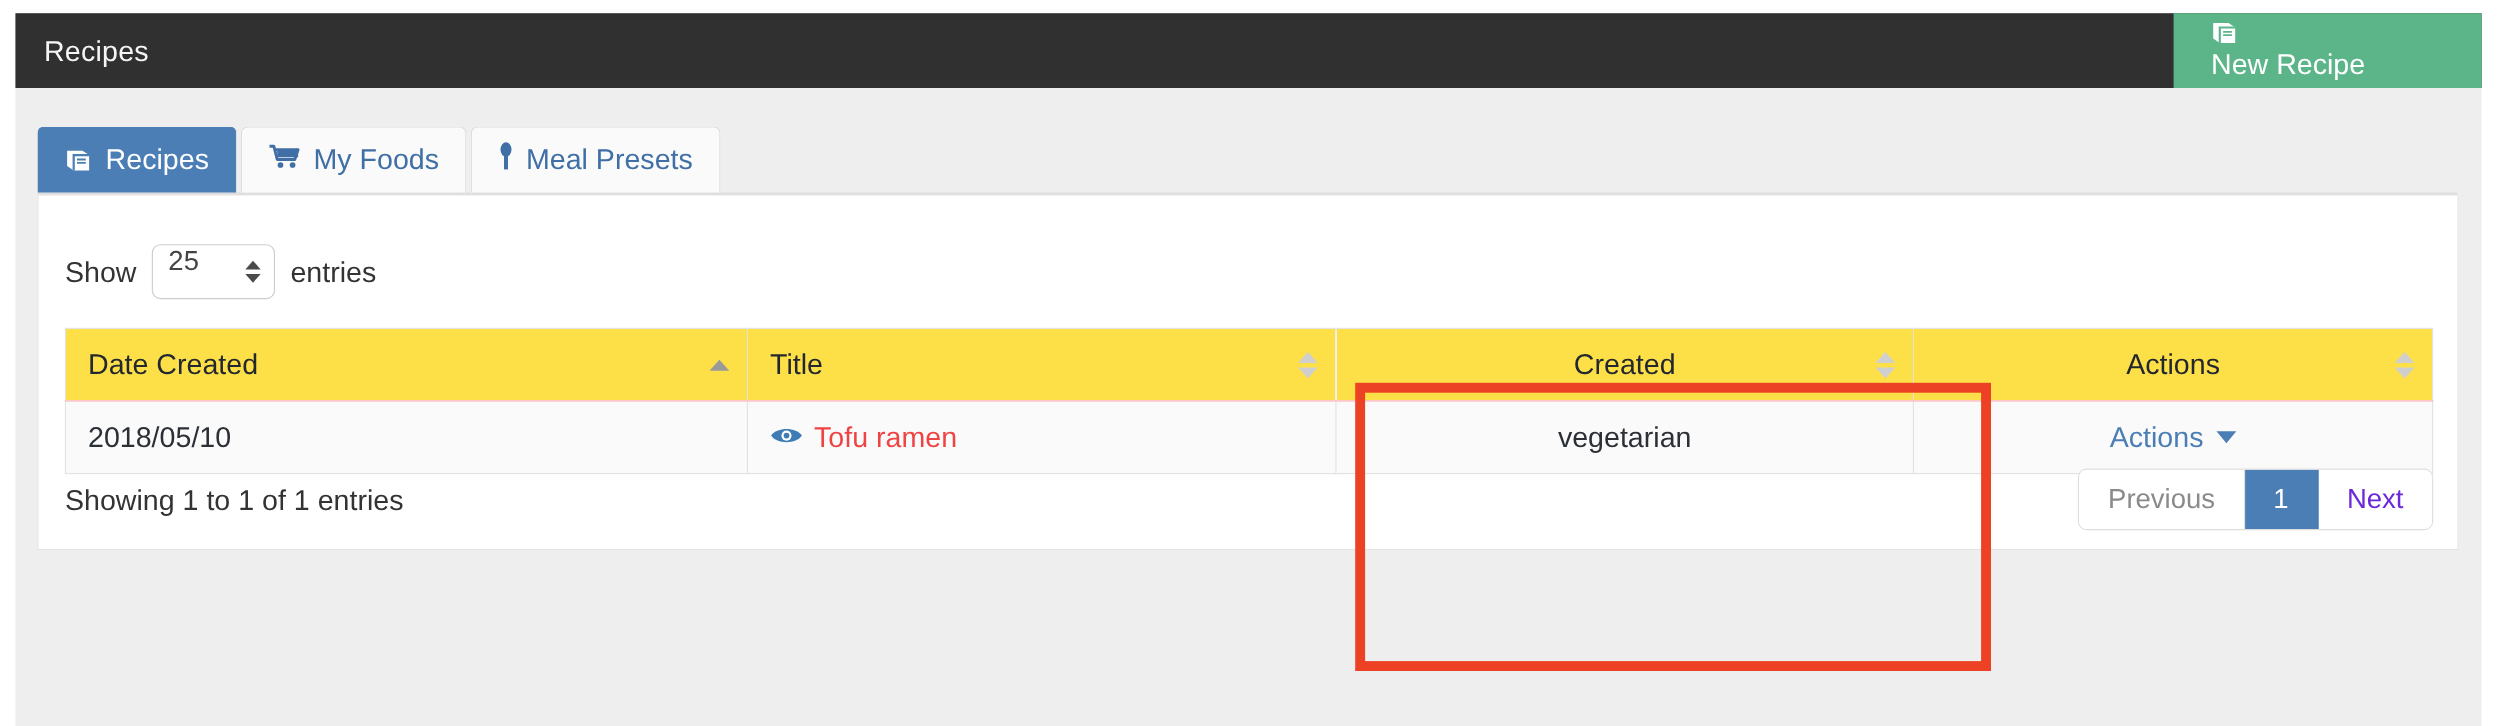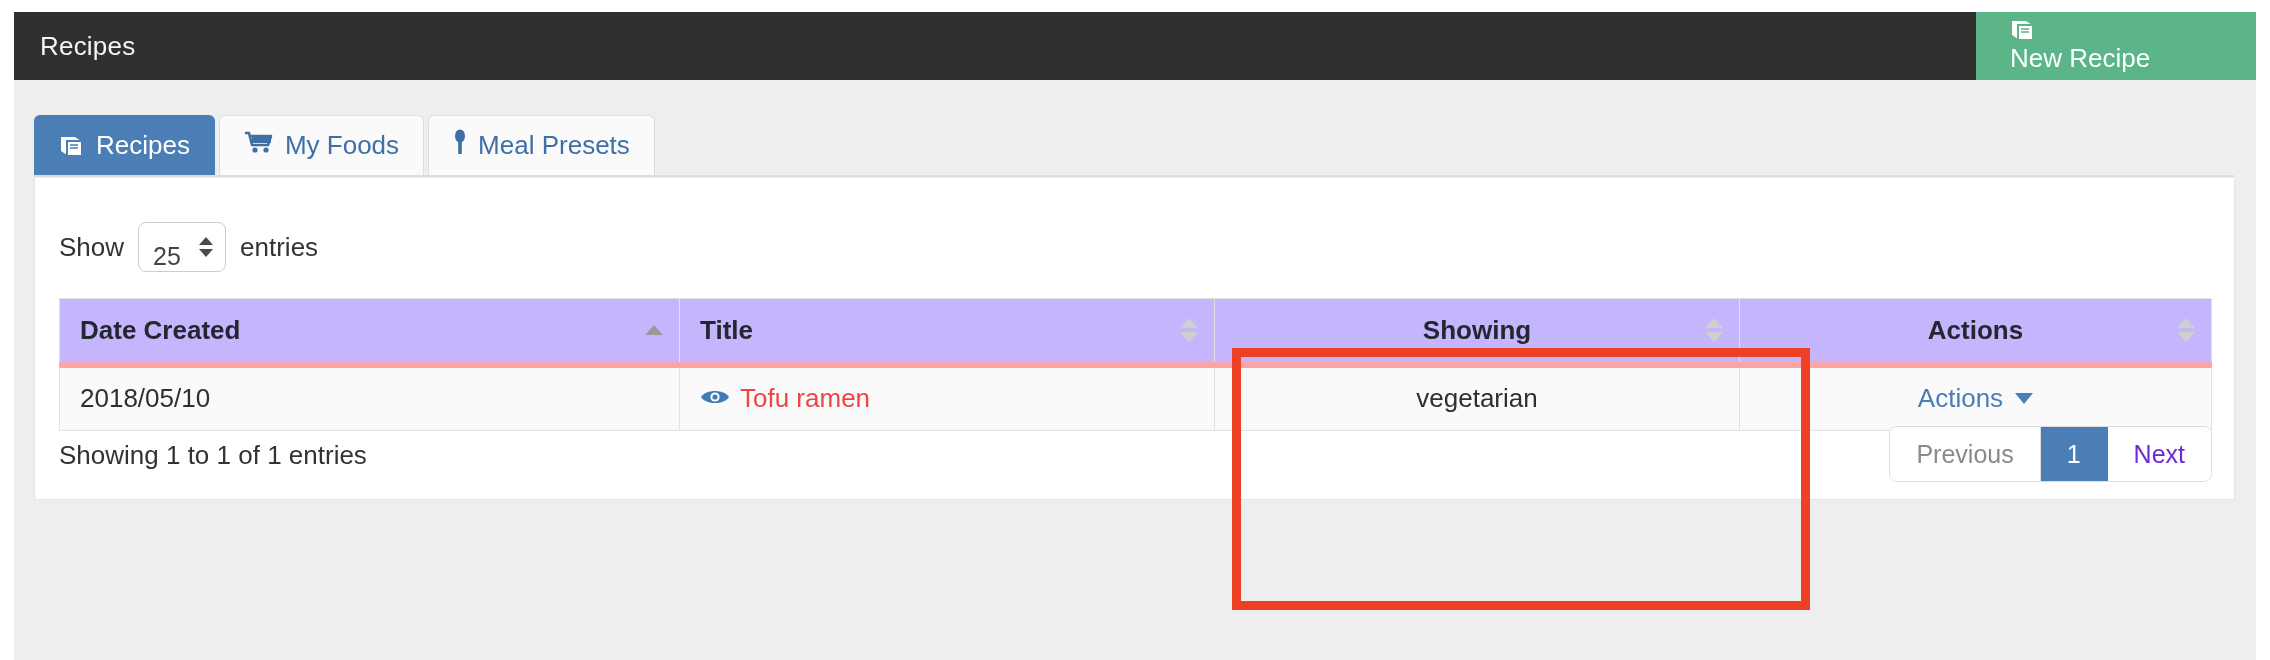--- a/index.html
+++ b/index.html
@@ -112,25 +112,25 @@
   }
   .length-ctl {
     position: absolute;
     left: 24px; top: 0;
     display: flex; align-items: center; gap: 14px;
     font-size: 26px;
     color: #333333;
   }
   .length-select {
     position: relative;
-    width: 88px; height: 50px;
+    width: 112px; height: 50px;
     border: 1px solid #cccccc;
     border-radius: 8px;
     background: #ffffff;
-    display: flex; align-items: flex-end;
+    display: flex; align-items: flex-start;
     padding-left: 14px;
     font-size: 25px;
     color: #444444;
     cursor: pointer;
   }
   .stepper {
     position: absolute;
     right: 12px; top: 50%;
     transform: translateY(-50%);
     display: flex; flex-direction: column;
@@ -173,24 +173,24 @@
     table-layout: fixed;
   }
   .dt th, .dt td {
     border: 1px solid #e2e2e2;
     font-size: 26px;
     padding: 0 20px;
     height: 66px;
     vertical-align: middle;
   }
   .dt thead th {
-    background: #c4b5fd;
+    background: #fde047;
     color: #23272f;
-    font-weight: bold;
-    border-bottom: 6px solid #fca5a5;
+    font-weight: normal;
+    border-bottom: 1px solid #fca5a5;
     position: relative;
     cursor: pointer;
     user-select: none;
   }
   .dt tbody td {
     background: #fafafa;
     color: #2b2f36;
     font-weight: normal;
   }
   .th-left { text-align: left; }
@@ -370,21 +370,21 @@
                 </span>
             </th>
             <th class="th-left">
               <span>Title</span>
               <span class="sort">
                   <i class="up"></i>
                   <i class="dn"></i>
                 </span>
             </th>
             <th class="th-center">
-              <span>Showing</span>
+              <span>Created</span>
               <span class="sort">
                   <i class="up"></i>
                   <i class="dn"></i>
                 </span>
             </th>
             <th class="th-center">
               <span>Actions</span>
               <span class="sort">
                   <i class="up"></i>
                   <i class="dn"></i>

